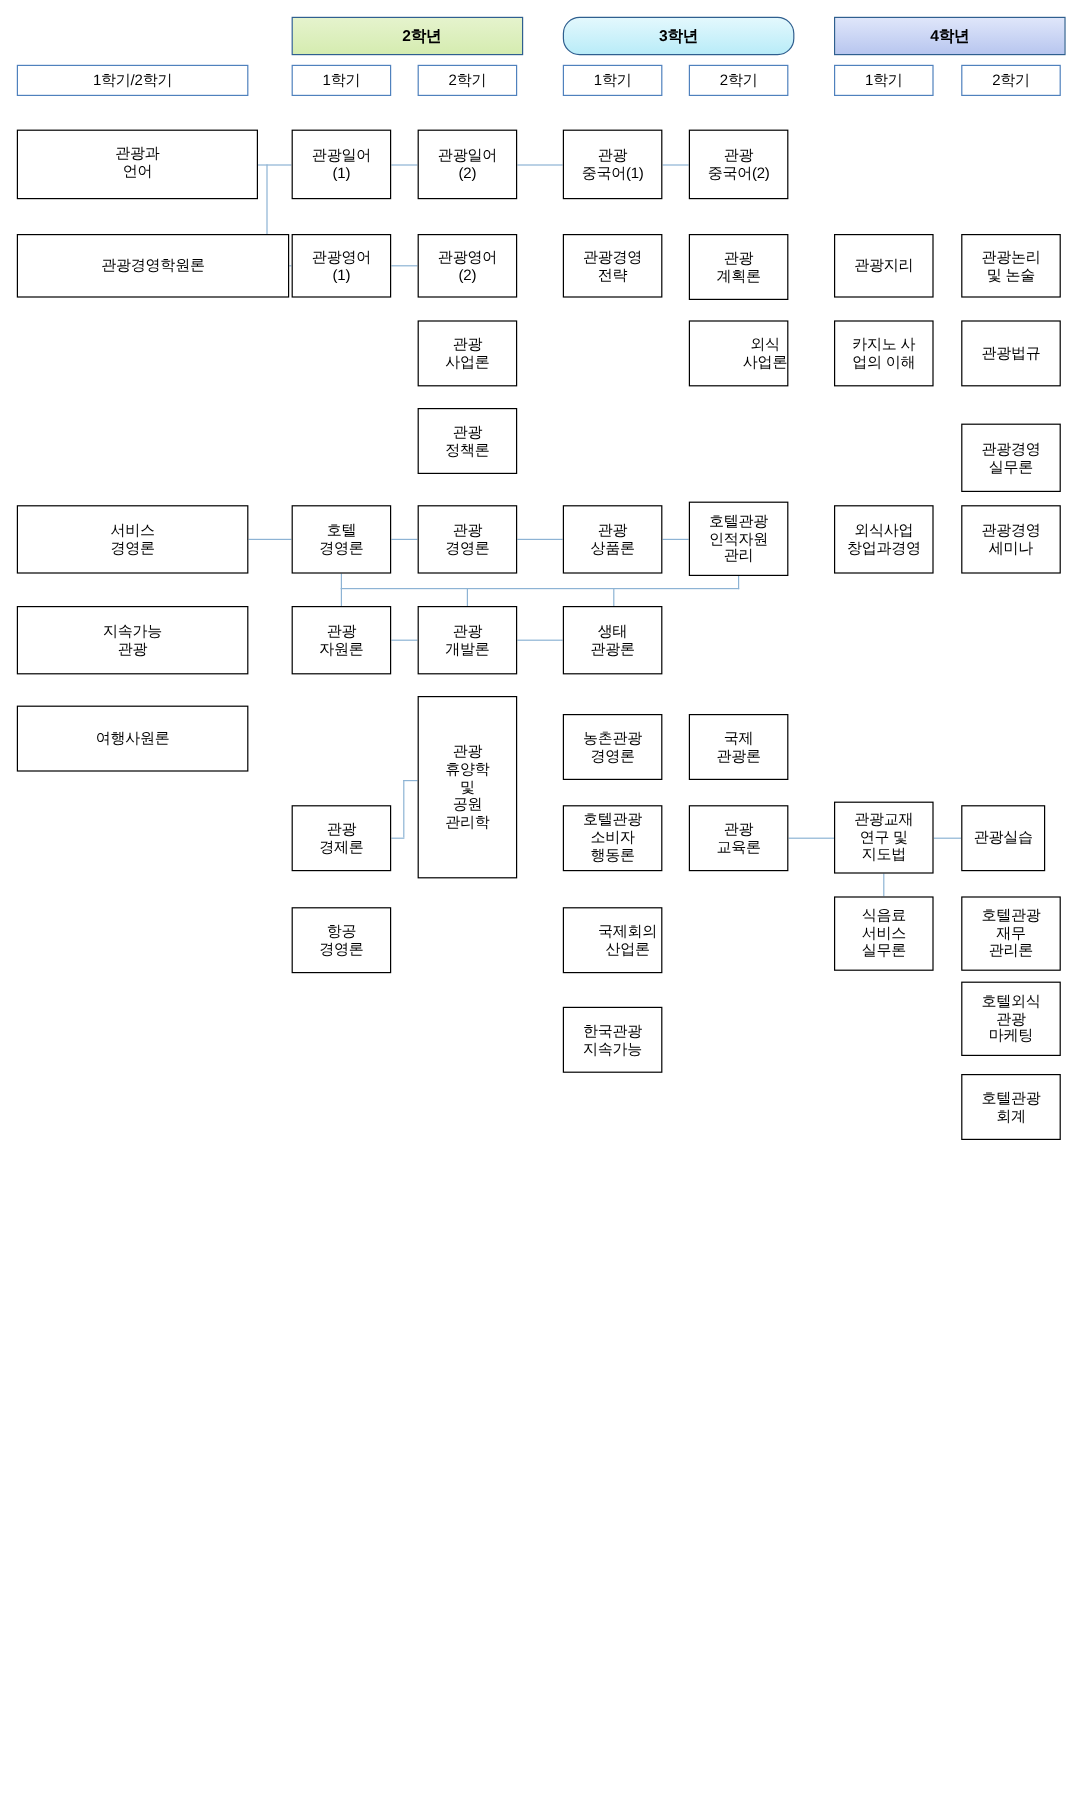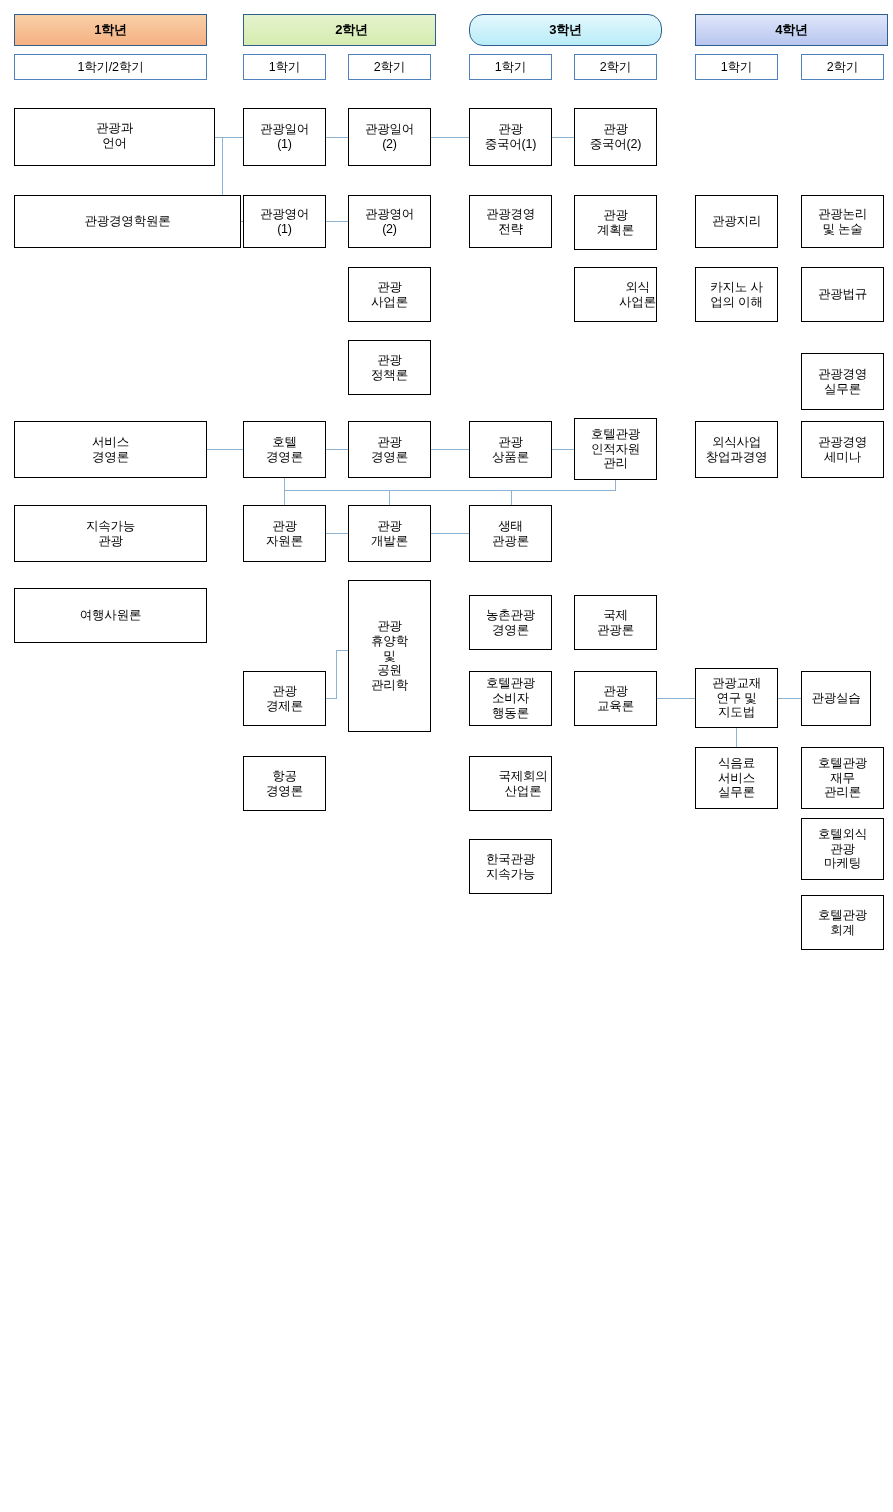--- a/index.html
+++ b/index.html
@@ -65,21 +65,20 @@
     background: #8db3d4;
   }
   .conn.h { height: 1px; }
   .conn.v { width: 1px; }
 </style>
 </head>
 <body>
 
 <div id="canvas">
 
-  <div class="year-head y1" style="left:14px; top:14px; width:193px; height:32px;">1학년</div>
   <div class="year-head y2" style="left:243px; top:14px; width:193px; height:32px;">2학년</div>
   <div class="year-head y3" style="left:469px; top:14px; width:193px; height:32px;">3학년</div>
   <div class="year-head y4" style="left:695px; top:14px; width:193px; height:32px;">4학년</div>
 
   <div class="sem-head" style="left:14px; top:54px; width:193px; height:26px;">1학기/2학기</div>
 
   <div class="sem-head" style="left:243px; top:54px; width:83px; height:26px;">1학기</div>
   <div class="sem-head" style="left:348px; top:54px; width:83px; height:26px;">2학기</div>
 
   <div class="sem-head" style="left:469px; top:54px; width:83px; height:26px;">1학기</div>

